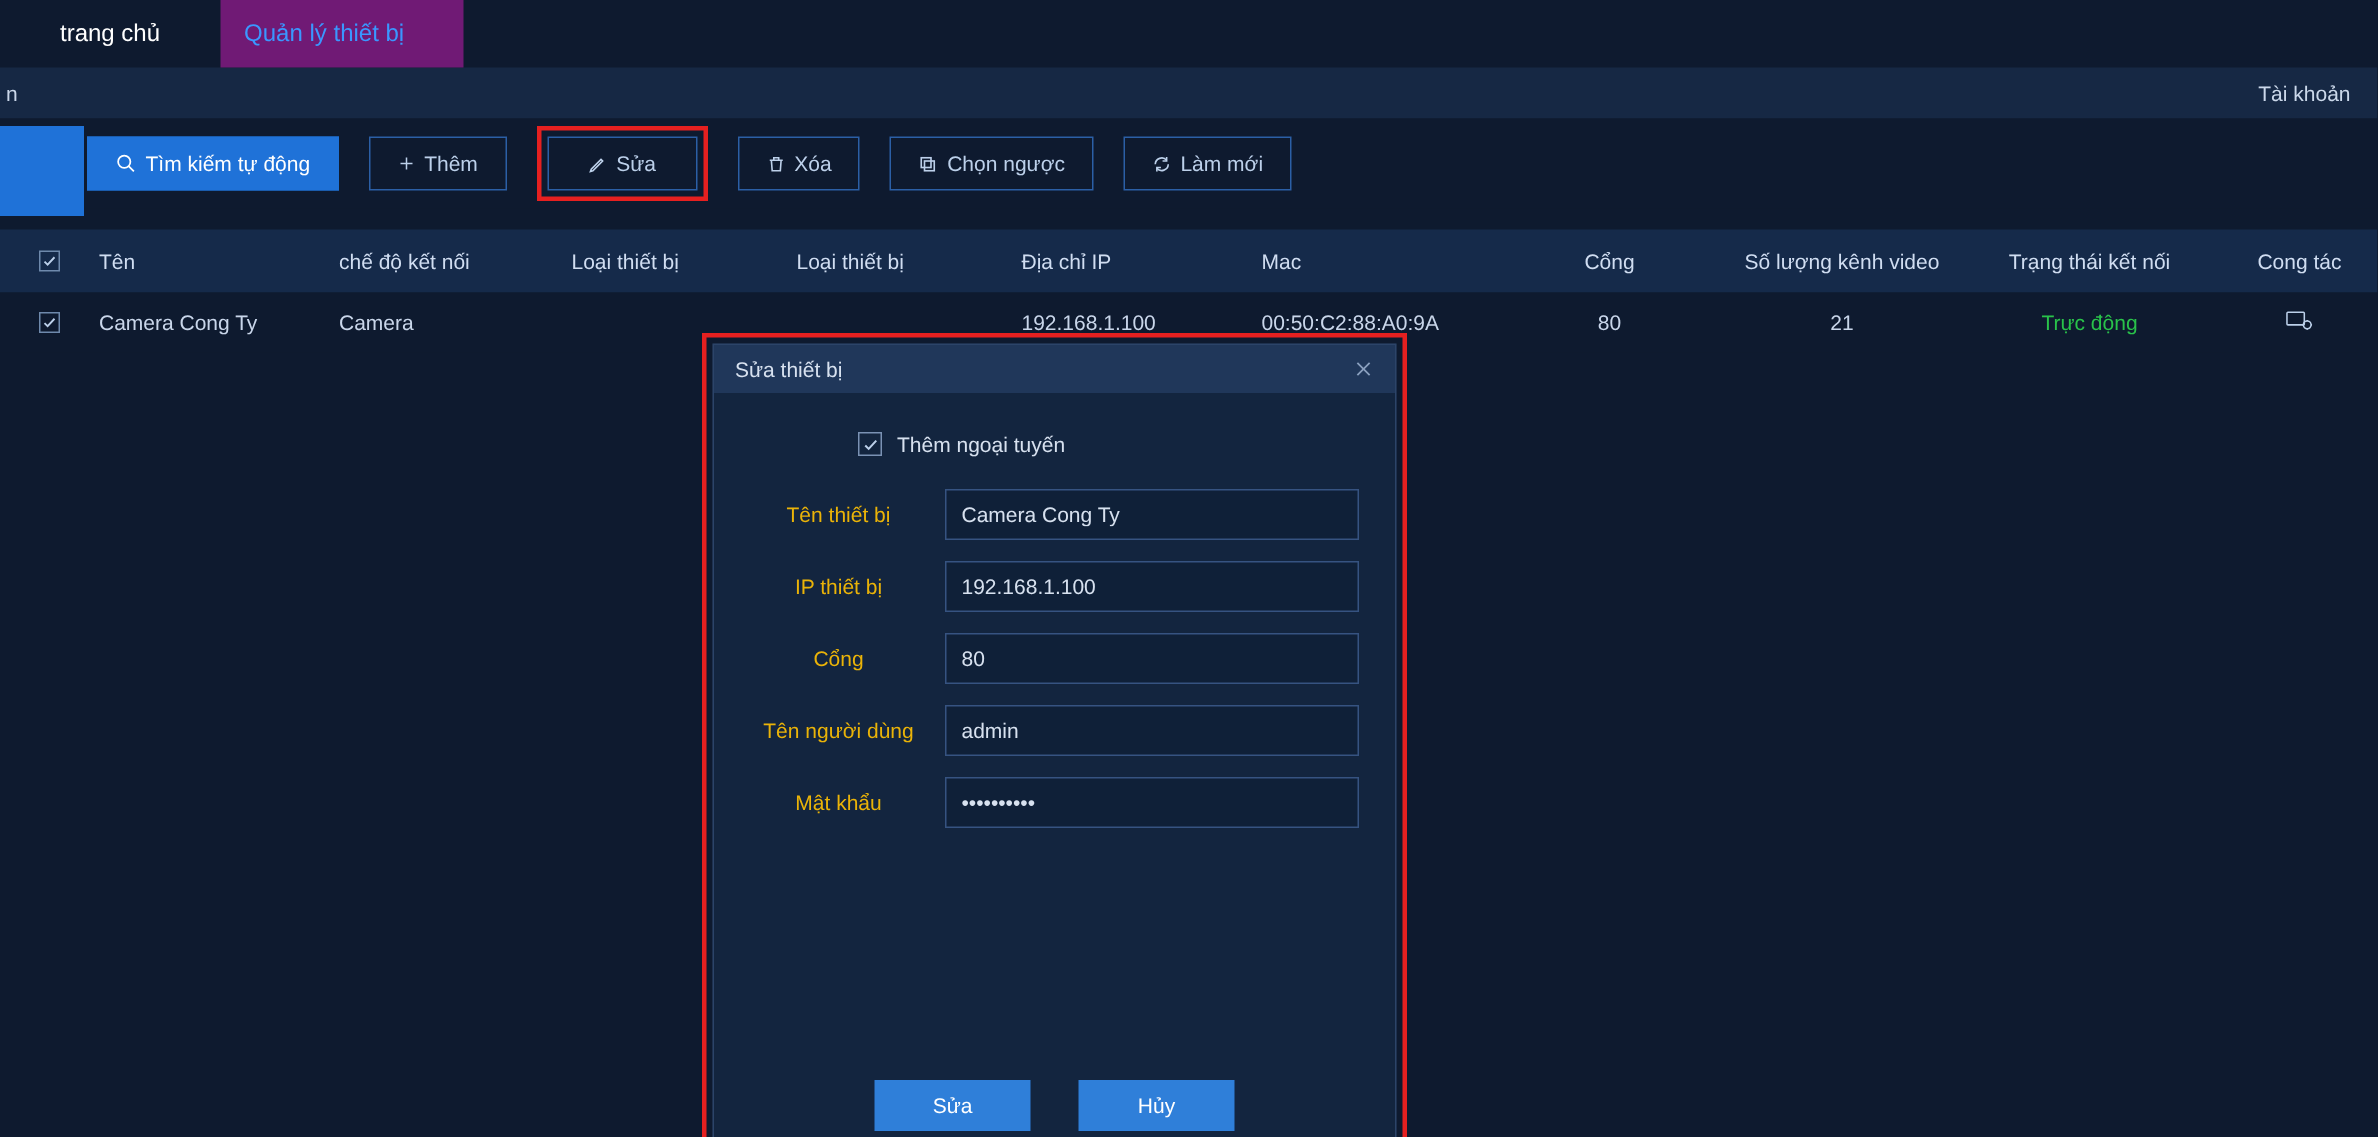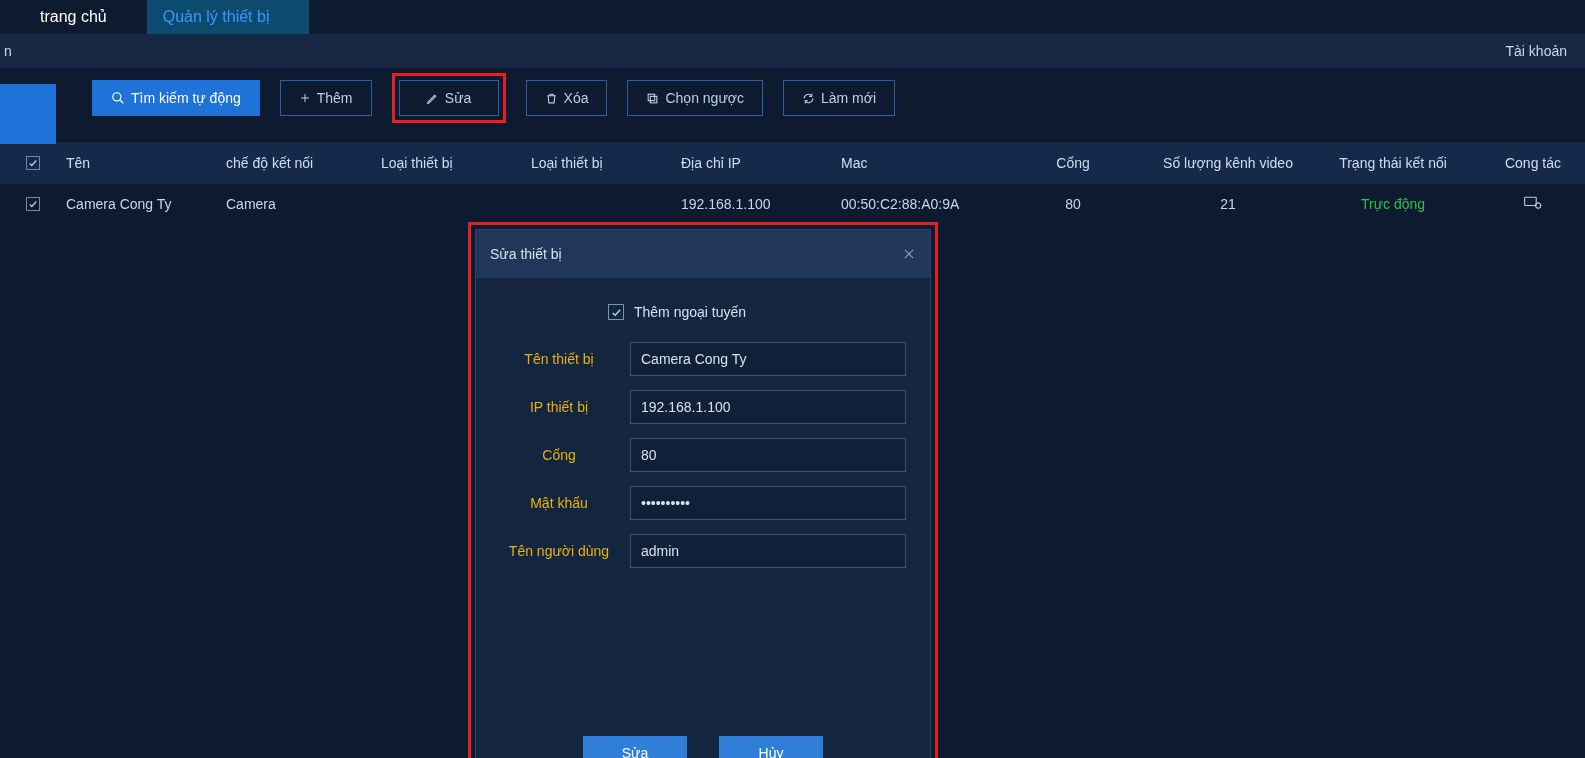--- a/index.html
+++ b/index.html
@@ -9,35 +9,35 @@
     background: #0e1a2f;
     font-family: "Segoe UI", Arial, sans-serif;
     color: #d7e1ef;
     font-size: 14px;
     overflow: hidden;
   }
 
   
   .tabs {
     display: flex;
-    height: 34px;
+    height: 45px;
     background: #0e1a2f;
   }
   .tab {
     display: flex;
     align-items: center;
     justify-content: center;
     padding: 0 40px;
     font-size: 16px;
     color: #ffffff;
     cursor: pointer;
     position: relative;
   }
   .tab.active {
-    background: #0c4a6e;
+    background: #701a75;
     color: #3a97ff;
     padding-left: 16px;
   }
 
   
   .subbar {
     height: 34px;
     background: #162844;
     display: flex;
     align-items: center;
@@ -46,21 +46,21 @@
     font-size: 14px;
     color: #cbd8ea;
   }
 
   
   .toolbar {
     height: 60px;
     display: flex;
     align-items: center;
     gap: 20px;
-    padding-left: 92px;
+    padding-left: 58px;
     background: #0e1a2f;
   }
   .sidebar-strip {
     position: absolute;
     left: 0;
     top: 84px;
     width: 56px;
     height: 60px;
     background: #1f72d8;
   }
@@ -131,41 +131,41 @@
     width: 470px;
     border: 3px solid #e62020;
     padding: 4px;
   }
   .modal {
     width: 100%;
     background: #13253f;
     border: 1px solid #2c4469;
   }
   .modal-head {
-    height: 48px;
+    height: 32px;
     background: #20375a;
     display: flex;
     align-items: center;
     justify-content: space-between;
     padding: 0 14px;
     color: #d7e1ef;
   }
   .modal-close {
     color: #8aa0bf;
     cursor: pointer;
     font-size: 16px;
   }
   .modal-body {
     padding: 26px 24px 10px 24px;
   }
   .chk-row {
     display: flex;
     align-items: center;
     gap: 10px;
-    margin-left: 108px;
+    margin-left: 72px;
     margin-bottom: 22px;
   }
   .chk {
     width: 16px; height: 16px; border: 1px solid #7a92b4;
     display:inline-flex; align-items:center; justify-content:center;
     color:#bcd0ea; font-size:12px;
   }
   .form-row {
     display: flex;
     align-items: center;
@@ -351,27 +351,27 @@
         <label>IP thiết bị</label>
         <input type="text" value="192.168.1.100" style="">
       </div>
 
       <div class="form-row">
         <label>Cổng</label>
         <input type="text" value="80" style="">
       </div>
 
       <div class="form-row">
+        <label>Tên người dùng</label>
+        <input type="text" value="admin" style="">
+      </div>
+
+      <div class="form-row">
         <label>Mật khẩu</label>
         <input type="text" value="••••••••••" style="">
-      </div>
-
-      <div class="form-row">
-        <label>Tên người dùng</label>
-        <input type="text" value="admin" style="">
       </div>
 
       <div class="spacer"></div>
     </div>
 
     <div class="modal-foot">
       <button class="mbtn">Sửa</button>
       <button class="mbtn">Hủy</button>
     </div>
   </div>

